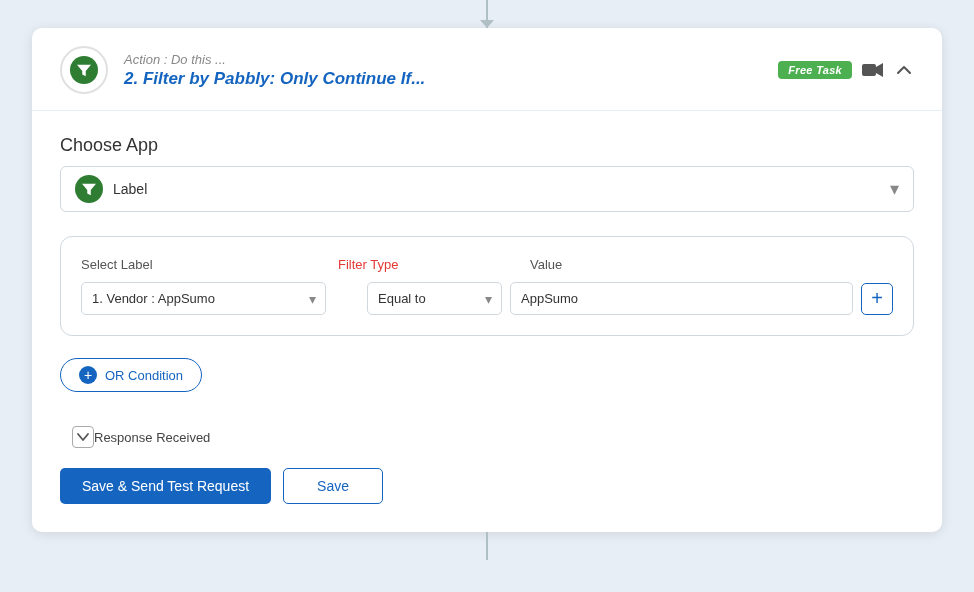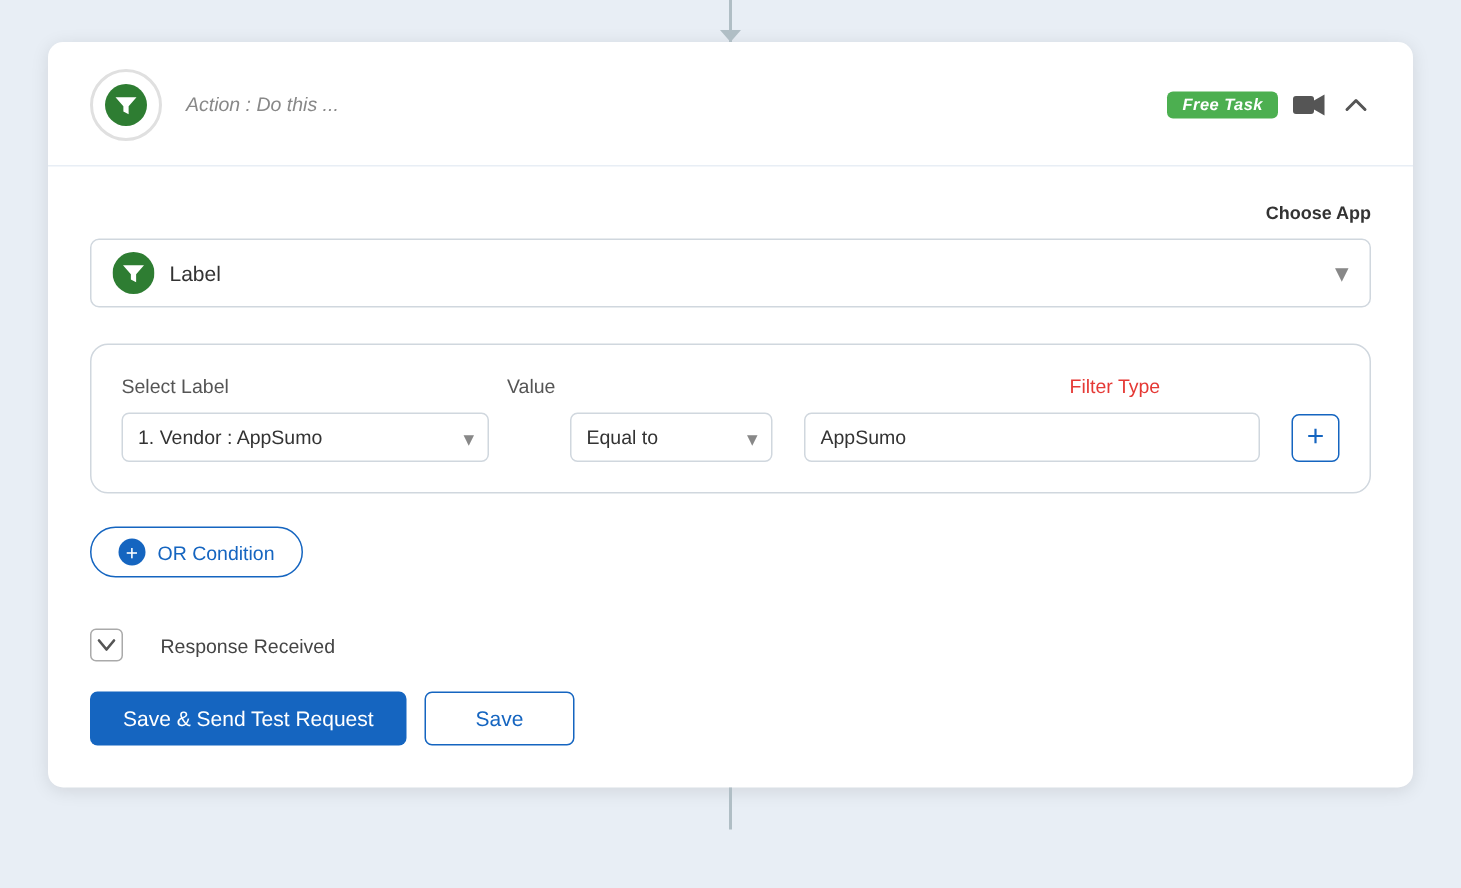--- a/index.html
+++ b/index.html
@@ -118,25 +118,24 @@
       cursor: pointer;
       font-size: 16px;
     }
 
     
     .card-body {
       padding: 24px 28px 0 28px;
     }
 
     .section-label {
-      font-size: 12px;
-      font-weight: 700;
+      font-size: 18px;
+      font-weight: 400;
       color: #333;
       margin-bottom: 10px;
-      text-align: right;
     }
 
     
     .app-select {
       display: flex;
       align-items: center;
       border: 1.5px solid #d0d7de;
       border-radius: 6px;
       padding: 8px 14px;
       cursor: pointer;
@@ -177,21 +176,21 @@
       color: #555;
       font-weight: 500;
     }
     .filter-col-label.select-label { width: 245px; }
     .filter-col-label.type-label { width: 180px; color: #e53935; }
     .filter-col-label.value-label { flex: 1; }
 
     .filter-inputs-row {
       display: flex;
       align-items: center;
-      gap: 21px;
+      gap: 8px;
     }
     .filter-select-wrap {
       position: relative;
       width: 245px;
     }
     .filter-select-wrap select {
       width: 100%;
       border: 1.5px solid #d0d7de;
       border-radius: 5px;
       padding: 8px 30px 8px 10px;
@@ -285,22 +284,23 @@
       justify-content: center;
       color: #fff;
       font-size: 14px;
       line-height: 1;
     }
 
     
     .response-row {
       display: flex;
       align-items: center;
-      gap: 25px;
+      gap: 0;
       margin-bottom: 20px;
+      margin-left: 12px;
     }
     .response-toggle {
       width: 22px;
       height: 22px;
       border: 1.5px solid #aaa;
       border-radius: 4px;
       background: #fff;
       display: flex;
       align-items: center;
       justify-content: center;
@@ -356,20 +356,25 @@
   <div class="card-header">
     <div class="header-icon">
 
       <svg class="filter-icon-svg" viewBox="0 0 32 32" fill="none" xmlns="http://www.w3.org/2000/svg">
         <circle cx="16" cy="16" r="16" fill="#2e7d32"></circle>
         <path d="M8 10h16l-6 7v6l-4-2v-4L8 10z" fill="#fff"></path>
       </svg>
     </div>
     <div class="header-text">
       <div class="header-action">Action : Do this ...</div>
+      <div class="header-title">
+        <span>2.</span>
+        <span>Filter by Pabbly:</span>
+        <span style="color:#1565c0;"> Only Continue If...</span>
+      </div>
     </div>
     <div class="header-right">
       <span class="free-task-badge">Free Task</span>
       <span class="video-icon">
         <svg width="22" height="16" viewBox="0 0 22 16" fill="none">
           <rect x="0" y="2" width="14" height="12" rx="2" fill="#555"></rect>
           <polygon points="14,5 21,1 21,15 14,11" fill="#555"></polygon>
         </svg>
       </span>
       <span class="chevron-up-icon">
@@ -389,22 +394,22 @@
         <path d="M8 10h16l-6 7v6l-4-2v-4L8 10z" fill="#fff"></path>
       </svg>
       <span class="app-select-text">Label</span>
       <span class="app-select-arrow">▾</span>
     </div>
 
     <div class="filter-box">
 
       <div class="filter-row-labels">
         <div class="filter-col-label select-label">Select Label</div>
+        <div class="filter-col-label type-label" style="margin-left:12px;">Filter Type</div>
         <div class="filter-col-label value-label" style="margin-left:12px;">Value</div>
-        <div class="filter-col-label type-label" style="margin-left:12px;">Filter Type</div>
       </div>
 
       <div class="filter-inputs-row">
 
         <div class="filter-select-wrap">
           <select>
             <option>1. Vendor : AppSumo</option>
           </select>
           <span class="sel-arrow">▾</span>
         </div>

